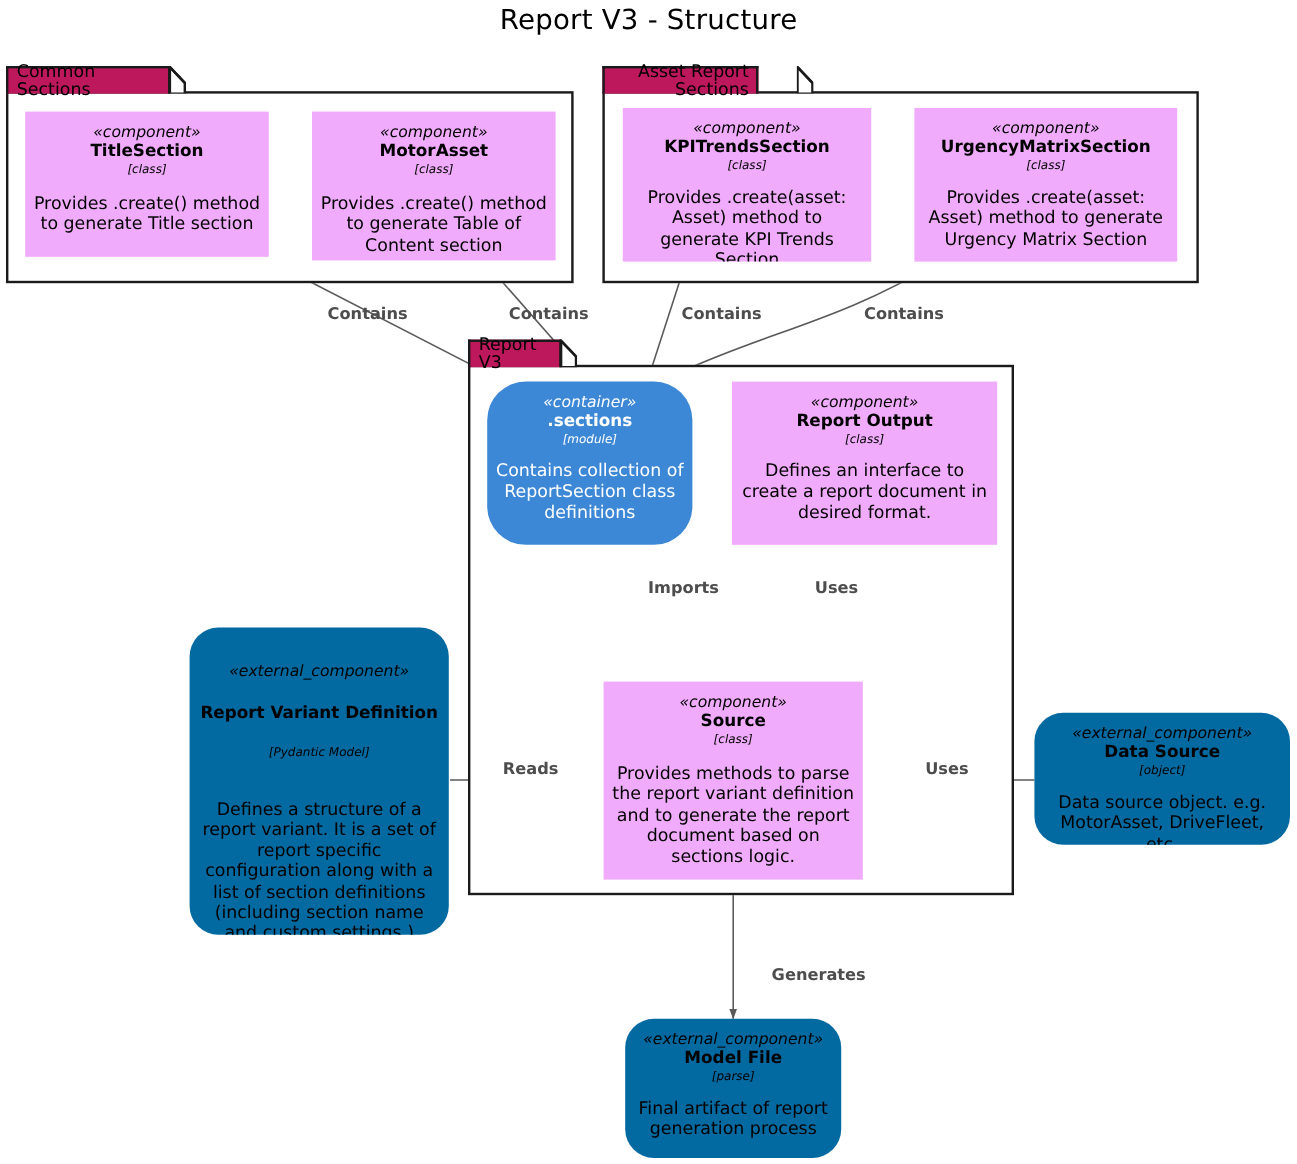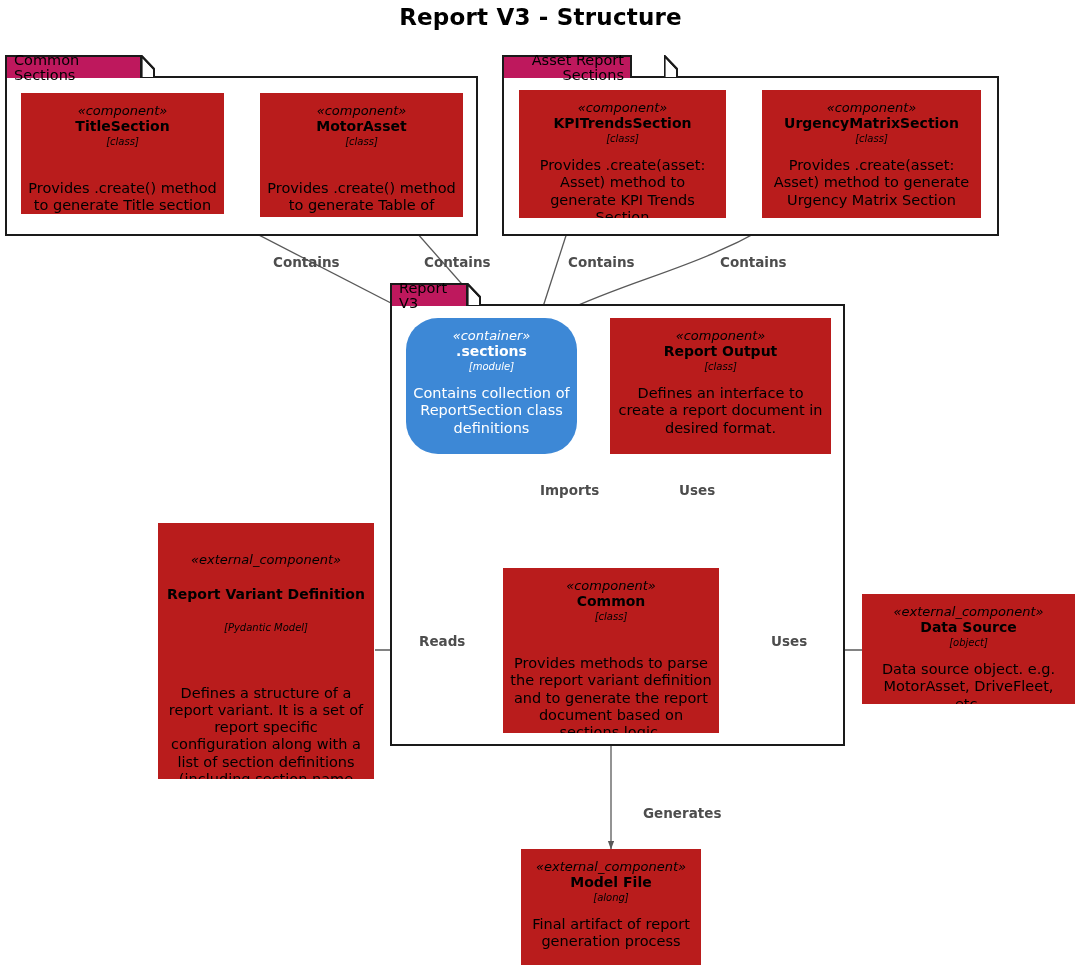--- a/index.html
+++ b/index.html
@@ -27,21 +27,21 @@
     width: 1081px;
     height: 970px;
     pointer-events: none;
   }
   .diagram-title {
     position: absolute;
     left: 0; top: 4px;
     width: 1081px;
     text-align: center;
     font-size: 23px;
-    font-weight: bold;
+    font-weight: normal;
     letter-spacing: 0.2px;
   }
   
   .package {
     position: absolute;
   }
   .package .pkg-tab {
     position: absolute;
     left: 0; top: 0;
     height: 23px;
@@ -74,23 +74,23 @@
   
   .node {
     position: absolute;
     box-sizing: border-box;
     text-align: center;
     z-index: 5;
     padding: 10px 7px 8px 7px;
     line-height: 1.17;
     overflow: hidden;
   }
-  .node.blue       { background: #b91c1c; color: #000000; }
+  .node.blue       { background: #f0abfc; color: #000000; }
   .node.blue-dark  { background: #3d88d6; color: #ffffff; }
-  .node.gray       { background: #b91c1c; color: #000000; }
+  .node.gray       { background: #0369a1; color: #000000; border-radius: 24px; }
 
   .stereo {
     font-size: 13px;
     font-style: italic;
     font-weight: normal;
     display: block;
   }
   .nname {
     font-size: 14px;
     font-weight: bold;
@@ -100,21 +100,21 @@
   }
   .ntype {
     font-size: 10px;
     font-style: italic;
     display: block;
     margin-top: 1px;
   }
   .ndesc {
     font-size: 14.5px;
     display: block;
-    margin-top: 33px;
+    margin-top: 15px;
     line-height: 1.18;
   }
   .ndesc.tight { margin-top: 13px; }
 
   
   .edge-label {
     position: absolute;
     font-size: 13.5px;
     font-weight: bold;
     color: #4d4d4d;
@@ -235,36 +235,36 @@
   <div class="node gray" style="left:158px; top:523px; width:216px; height:256px; white-space:pre-line;">
     <span class="stereo">«external_component»</span>
     <span class="nname">Report Variant Definition</span>
     <span class="ntype">[Pydantic Model]</span>
     <span class="ndesc">Defines a structure of a report variant. It is a set of report specific configuration along with a list of section definitions (including section name and custom settings.)
 It can be initialized from file or Python Dictionary.</span>
   </div>
 
   <div class="node blue" style="left:503px; top:568px; width:216px; height:165px;">
     <span class="stereo">«component»</span>
-    <span class="nname">Common</span>
+    <span class="nname">Source</span>
     <span class="ntype">[class]</span>
     <span class="ndesc">Provides methods to parse the report variant definition and to generate the report document based on sections logic.</span>
   </div>
 
   <div class="node gray" style="left:862px; top:594px; width:213px; height:110px;">
     <span class="stereo">«external_component»</span>
     <span class="nname">Data Source</span>
     <span class="ntype">[object]</span>
     <span class="ndesc tight">Data source object. e.g. MotorAsset, DriveFleet, etc.</span>
   </div>
 
   <div class="node gray" style="left:521px; top:849px; width:180px; height:116px;">
     <span class="stereo">«external_component»</span>
     <span class="nname">Model File</span>
-    <span class="ntype">[along]</span>
+    <span class="ntype">[parse]</span>
     <span class="ndesc tight">Final artifact of report generation process</span>
   </div>
 
   <div class="edge-label" style="left:273px; top:254px;">Contains</div>
   <div class="edge-label" style="left:424px; top:254px;">Contains</div>
   <div class="edge-label" style="left:568px; top:254px;">Contains</div>
   <div class="edge-label" style="left:720px; top:254px;">Contains</div>
   <div class="edge-label" style="left:540px; top:482px;">Imports</div>
   <div class="edge-label" style="left:679px; top:482px;">Uses</div>
   <div class="edge-label" style="left:419px; top:633px;">Reads</div>

